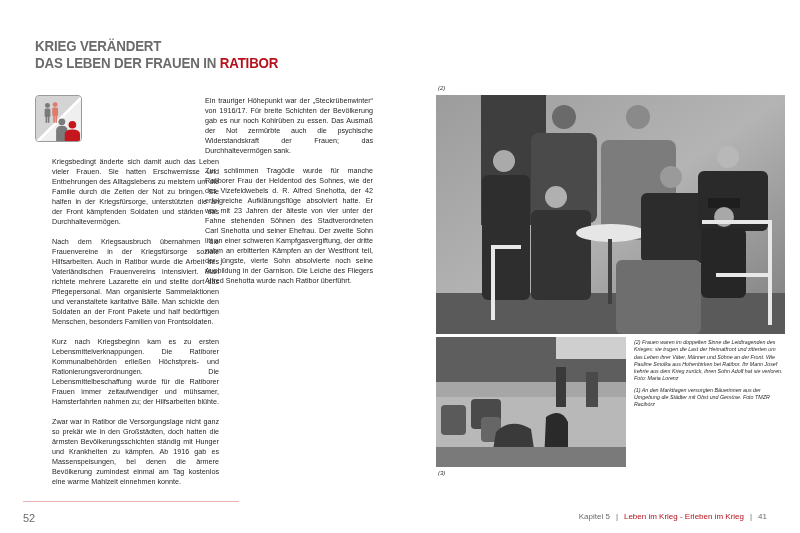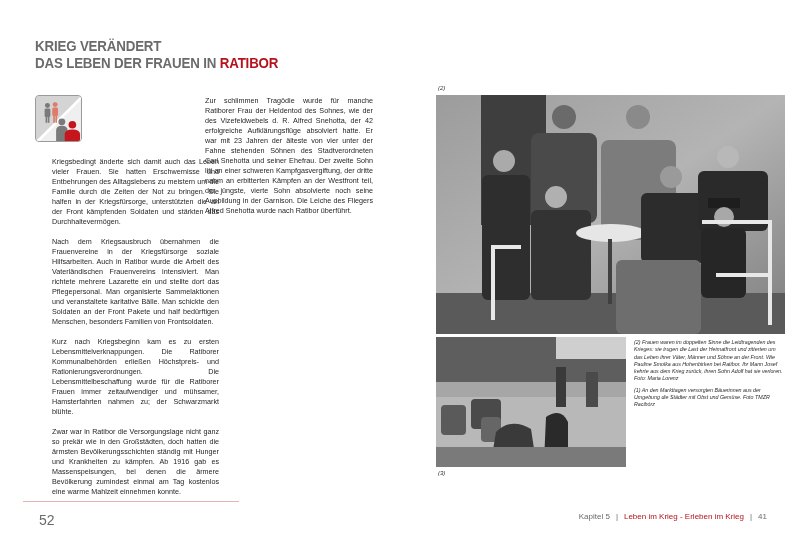--- a/index.html
+++ b/index.html
@@ -29,21 +29,21 @@
   
   .photo-label { position: absolute; font-size: 6px; font-style: italic; color: #333; }
   .photo { position: absolute; overflow: hidden; }
   .photo1 { left: 436px; top: 95px; width: 349px; height: 239px; background: #8a8a8a; }
   .photo2 { left: 436px; top: 337px; width: 190px; height: 130px; background: #9a9a9a; }
   .photo svg { width: 100%; height: 100%; display: block; }
 
   .caption { position: absolute; left: 634px; top: 339px; width: 150px; font-size: 5.3px; line-height: 7.3px;
              font-style: italic; color: #2a2a2a; }
   .caption p { margin-bottom: 4px; }
-  .footer-num-left { position: absolute; left: 23px; top: 512px; font-size: 14px; color: #6a6a6a; margin-left: 16px; }
+  .footer-num-left { position: absolute; left: 23px; top: 512px; font-size: 11px; color: #6a6a6a; }
   .footer-right { position: absolute; right: 33px; top: 512px; font-size: 8px; color: #6a6a6a; white-space: nowrap; }
   .footer-right .chapter-title { color: #b5121b; }
   .footer-right .sep { margin: 0 6px; }
 </style>
 </head>
 <body>
 
 <div class="spread">
 
   <div class="title">
@@ -70,25 +70,26 @@
       <path d="M21 47 L21 36 Q21 31 27 31 Q33 31 33 36 L33 47 Z" fill="#7a7a7a"></path>
       <circle cx="38" cy="30" r="4" fill="#c4161c"></circle>
       <path d="M30 47 L30 40 Q30 35 38 35 Q46 35 46 40 L46 47 Z" fill="#c4161c"></path>
     </svg>
   </div>
 
 
   <div class="txt col1">
     <p>Kriegsbedingt änderte sich damit auch das Leben vieler Frauen. Sie hatten Erschwernisse und Entbehrungen des Alltagslebens zu meistern um die Familie durch die Zeiten der Not zu bringen. Sie halfen in der Kriegsfürsorge, unterstützten die an der Front kämpfenden Soldaten und stärkten das Durchhaltevermögen.</p>
     <p>Nach dem Kriegsausbruch übernahmen die Frauenvereine in der Kriegsfürsorge soziale Hilfsarbeiten. Auch in Ratibor wurde die Arbeit des Vaterländischen Frauenvereins intensiviert. Man richtete mehrere Lazarette ein und stellte dort das Pflegepersonal. Man organisierte Sammelaktionen und veranstaltete karitative Bälle. Man schickte den Soldaten an der Front Pakete und half bedürftigen Menschen, besonders Familien von Frontsoldaten.</p>
-    <p>Kurz nach Kriegsbeginn kam es zu ersten Lebensmittelverknappungen. Die Ratiborer Kommunalbehörden erließen Höchstpreis- und Rationierungsverordnungen. Die Lebensmittelbeschaffung wurde für die Ratiborer Frauen immer zeitaufwendiger und mühsamer, Hamsterfahrten nahmen zu; der Schwarzmarkt blühte.</p>
+    <p>Kurz nach Kriegsbeginn kam es zu ersten Lebensmittelverknappungen. Die Ratiborer Kommunalbehörden erließen Höchstpreis- und Rationierungsverordnungen. Die Lebensmittelbeschaffung wurde für die Ratiborer Frauen immer zeitaufwendiger und mühsamer, Hamsterfahrten nahmen zu; der Hilfsarbeiten blühte.</p>
     <p>Zwar war in Ratibor die Versorgungslage nicht ganz so prekär wie in den Großstädten, doch hatten die ärmsten Bevölkerungsschichten ständig mit Hunger und Krankheiten zu kämpfen. Ab 1916 gab es Massenspeisungen, bei denen die ärmere Bevölkerung zumindest einmal am Tag kostenlos eine warme Mahlzeit einnehmen konnte.</p>
   </div>
 
   <div class="txt col2">
+    <p>Ein trauriger Höhepunkt war der „Steckrübenwinter“ von 1916/17. Für breite Schichten der Bevölkerung gab es nur noch Kohlrüben zu essen. Das Ausmaß der Not zermürbte auch die psychische Widerstandskraft der Frauen; das Durchhaltevermögen sank.</p>
     <p>Zur schlimmen Tragödie wurde für manche Ratiborer Frau der Heldentod des Sohnes, wie der des Vizefeldwebels d. R. Alfred Snehotta, der 42 erfolgreiche Aufklärungsflüge absolviert hatte. Er war mit 23 Jahren der älteste von vier unter der Fahne stehenden Söhnen des Stadtverordneten Carl Snehotta und seiner Ehefrau. Der zweite Sohn litt an einer schweren Kampfgasvergiftung, der dritte nahm an erbitterten Kämpfen an der Westfront teil, der jüngste, vierte Sohn absolvierte noch seine Ausbildung in der Garnison. Die Leiche des Fliegers Alfred Snehotta wurde nach Ratibor überführt.</p>
   </div>
 
   <div class="photo-label" style="left:438px; top:85px;">(2)</div>
   <div class="photo photo1">
     <svg viewBox="0 0 349 239" preserveAspectRatio="none">
       <defs>
         <linearGradient id="bg1" x1="0" y1="0" x2="1" y2="1">
           <stop offset="0" stop-color="#9c9c9c"></stop>
           <stop offset="0.5" stop-color="#b4b4b4"></stop>

